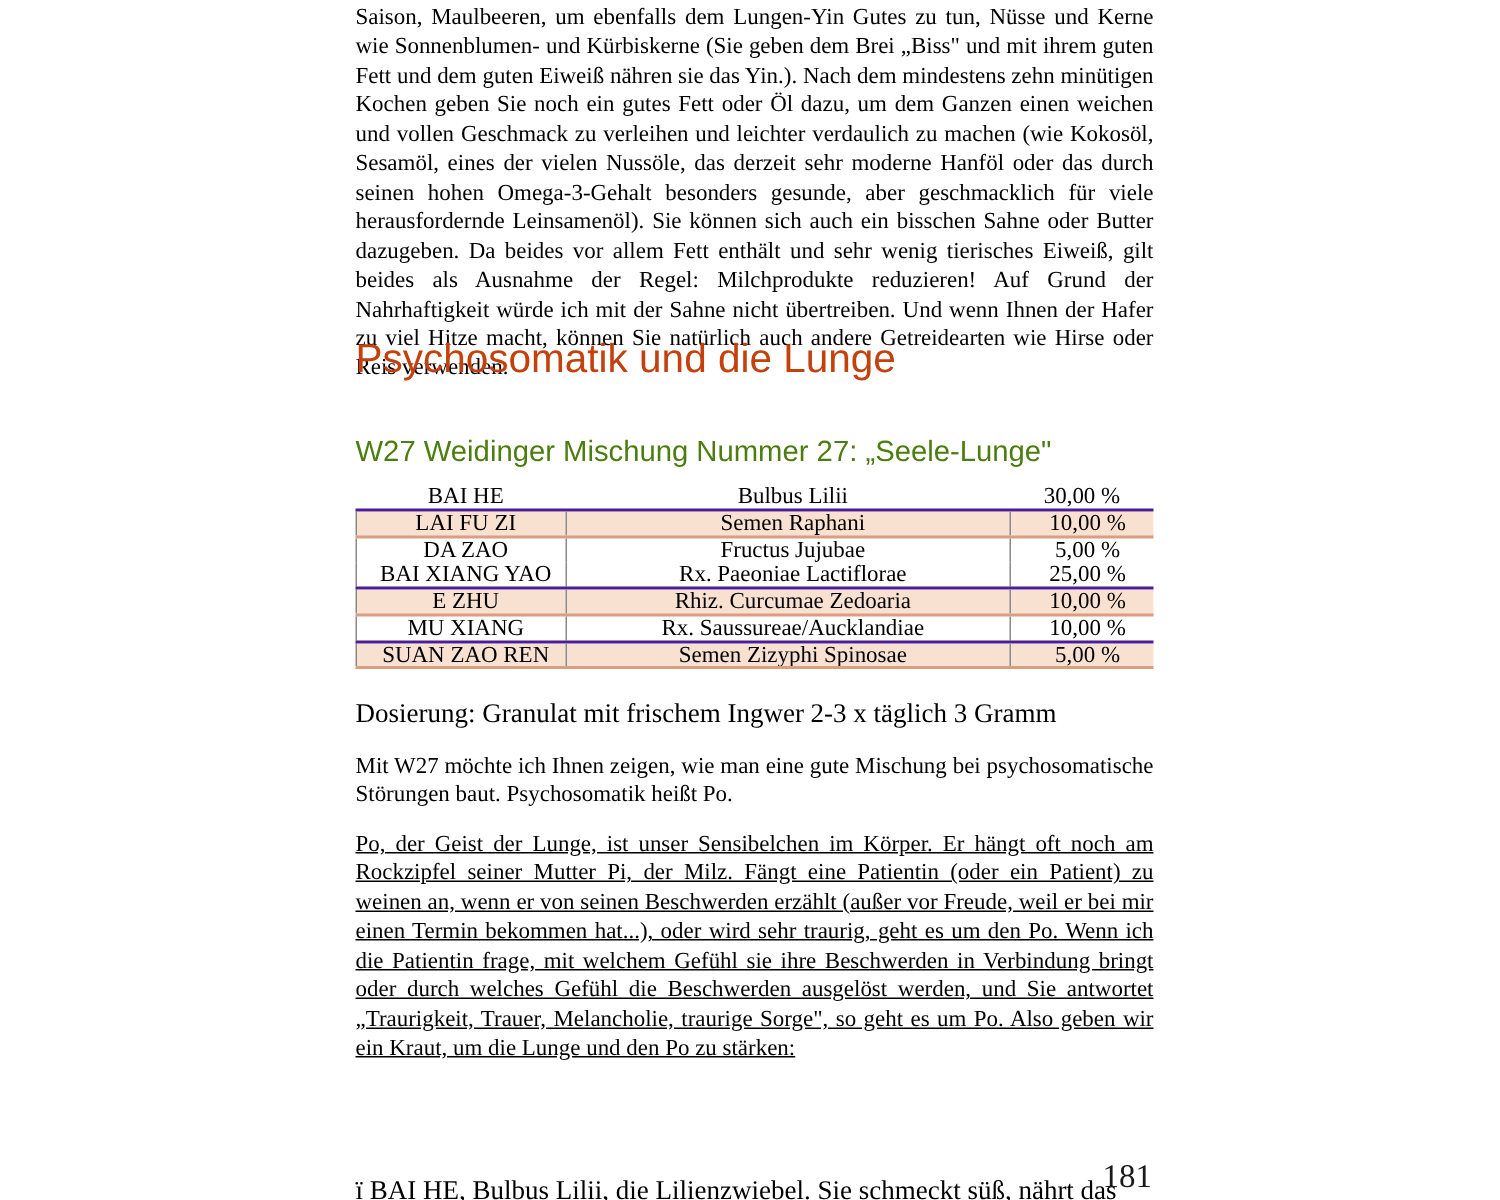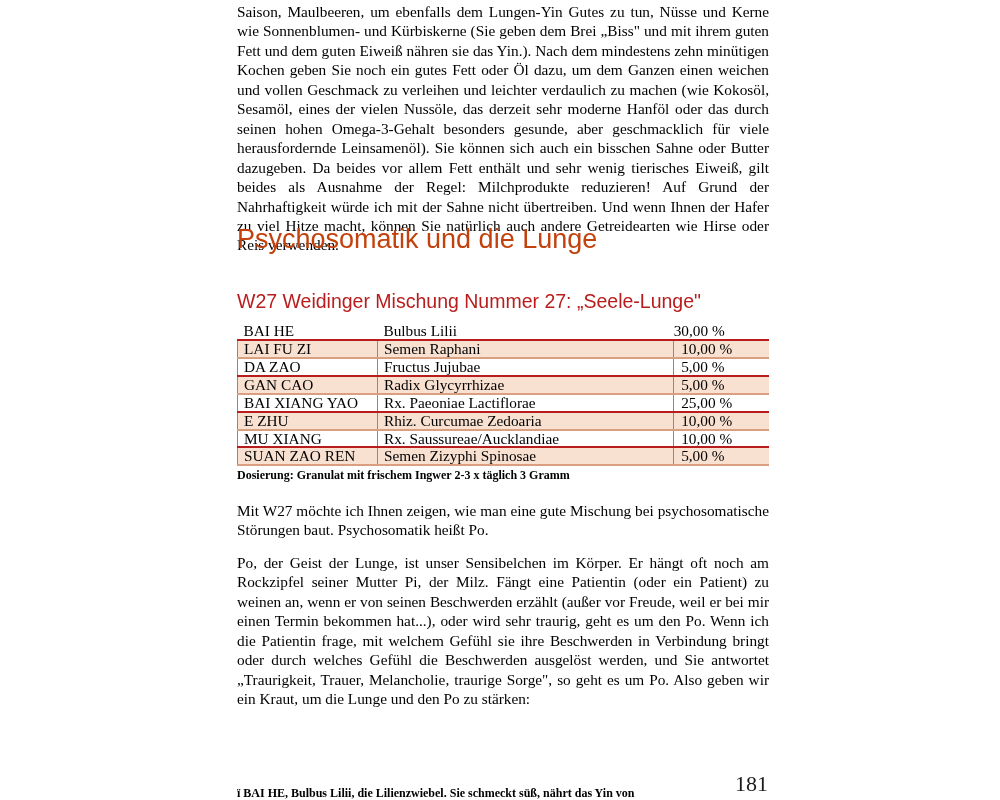--- a/index.html
+++ b/index.html
@@ -16,72 +16,72 @@
     position: absolute;
     left: 237px;
     width: 532px;
   }
   .para {
     font-size: 15.3px;
     line-height: 19.45px;
     text-align: justify;
   }
   .para-left {
-    font-size: 12px;
+    font-size: 18px;
     line-height: 19.45px;
     text-align: left;
-    font-weight: bold;
   }
   #heading1 {
     top: 224px;
     font-family: "Liberation Sans", sans-serif;
     font-size: 27px;
     line-height: 31px;
     color: #c2410c;
     font-weight: 400;
   }
   #heading2 {
     top: 290px;
     font-family: "Liberation Sans", sans-serif;
     font-size: 19.5px;
     line-height: 23px;
-    color: #b91c1c;
+    color: #4d7c0f;
     font-weight: 400;
   }
   #intro { top: 2px; }
   #mix-table-wrap { top: 322px; }
   table.mix {
     border-collapse: collapse;
     width: 532px;
     table-layout: fixed;
     font-size: 15.3px;
   }
   table.mix td {
     height: 15.9px;
     line-height: 15.9px;
     padding: 0 0 0 6px;
     white-space: nowrap;
     overflow: hidden;
     vertical-align: middle;
+    text-align: center;
   }
   table.mix td.c1 { width: 132px; }
   table.mix td.c2 { width: 286px; margin-left: 44px; }
   table.mix td.c3 { width: 94px; padding-left: 7px; }
   tr.shaded td {
     background: #F9E1D2;
-    border-top: 2px solid #b91c1c;
+    border-top: 2px solid #4c1d95;
     border-bottom: 2px solid #DA9E80;
   }
   tr.gridded td.c1 { border-left: 1px solid #8a8a8a; }
   tr.gridded td.c2, tr.gridded td.c3 { border-left: 1px solid #8a8a8a; font-family: Liberation Serif, serif; }
   tr.first td { height: 17px; line-height: 17px; }
   tr.first td.c3 { padding-left: 0; }
   #dosage { top: 466px; }
   #p2 { top: 501px; }
-  #p3 { top: 553px; }
+  #p3 { top: 553px; text-decoration: underline; }
   #p4 { top: 752px; margin-top: 32px; }
   #page-number {
     position: absolute;
     top: 771px;
     right: 232px;
     font-family: Liberation Serif, serif;
     font-size: 22px;
     color: #1a1a1a;
   }
 </style>
@@ -103,25 +103,20 @@
         <td class="c3">30,00 %</td>
       </tr>
       <tr class="shaded gridded">
         <td class="c1">LAI FU ZI</td>
         <td class="c2">Semen Raphani</td>
         <td class="c3">10,00 %</td>
       </tr>
       <tr class="gridded">
         <td class="c1">DA ZAO</td>
         <td class="c2">Fructus Jujubae</td>
-        <td class="c3">5,00 %</td>
-      </tr>
-      <tr class="shaded gridded">
-        <td class="c1">GAN CAO</td>
-        <td class="c2">Radix Glycyrrhizae</td>
         <td class="c3">5,00 %</td>
       </tr>
       <tr class="gridded">
         <td class="c1">BAI XIANG YAO</td>
         <td class="c2">Rx. Paeoniae Lactiflorae</td>
         <td class="c3">25,00 %</td>
       </tr>
       <tr class="shaded gridded">
         <td class="c1">E ZHU</td>
         <td class="c2">Rhiz. Curcumae Zedoaria</td>

